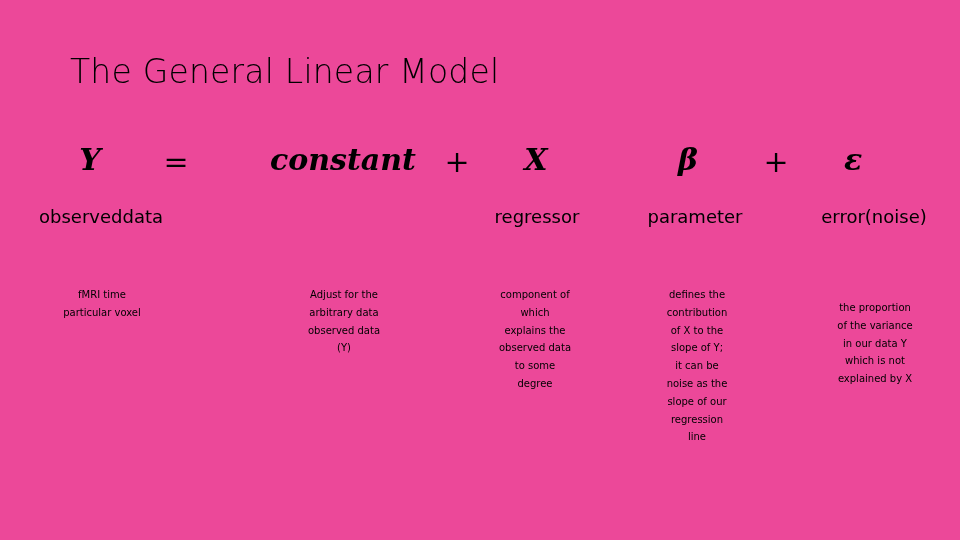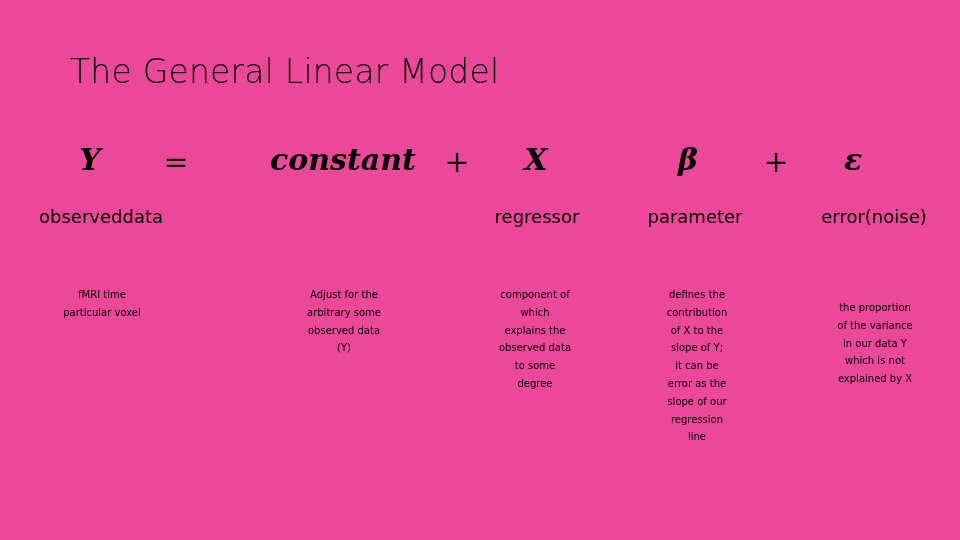--- a/index.html
+++ b/index.html
@@ -132,41 +132,41 @@
 
   <div class="role-label" id="label-error"><span class="dline">error</span><span class="dline">(noise)</span></div>
 
   <div class="desc-col" id="desc-observed">
       <span class="dline">fMRI time</span>
       <span class="dline">particular voxel</span>
     </div>
 
   <div class="desc-col" id="desc-constant">
       <span class="dline">Adjust for the</span>
-      <span class="dline">arbitrary some</span>
+      <span class="dline">arbitrary data</span>
       <span class="dline">observed data</span>
       <span class="dline">(Y)</span>
     </div>
 
   <div class="desc-col" id="desc-regressor">
       <span class="dline">component of</span>
       <span class="dline">which</span>
       <span class="dline">explains the</span>
       <span class="dline">observed data</span>
       <span class="dline">to some</span>
       <span class="dline">degree</span>
     </div>
 
   <div class="desc-col" id="desc-parameter">
       <span class="dline">defines the</span>
       <span class="dline">contribution</span>
       <span class="dline">of X to the</span>
       <span class="dline">slope of Y;</span>
       <span class="dline">it can be</span>
-      <span class="dline">error as the</span>
+      <span class="dline">noise as the</span>
       <span class="dline">slope of our</span>
       <span class="dline">regression</span>
       <span class="dline">line</span>
     </div>
 
   <div class="desc-col" id="desc-error">
       <span class="dline">the proportion</span>
       <span class="dline">of the variance</span>
       <span class="dline">in our data Y</span>
       <span class="dline">which is not</span>

